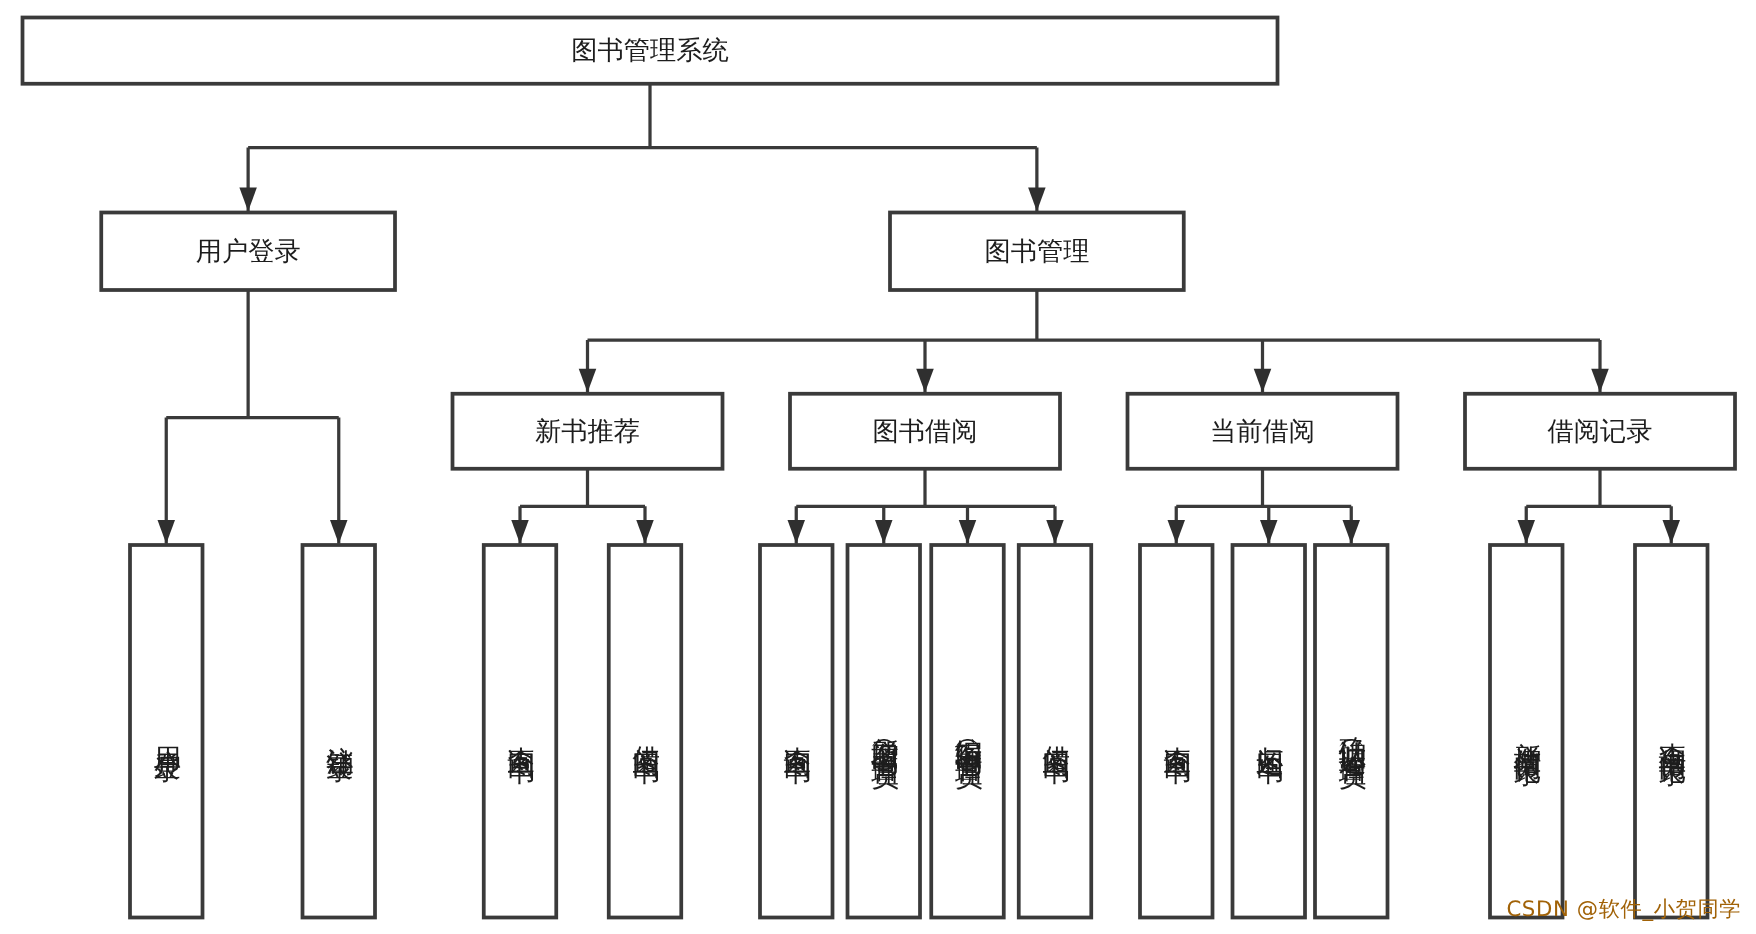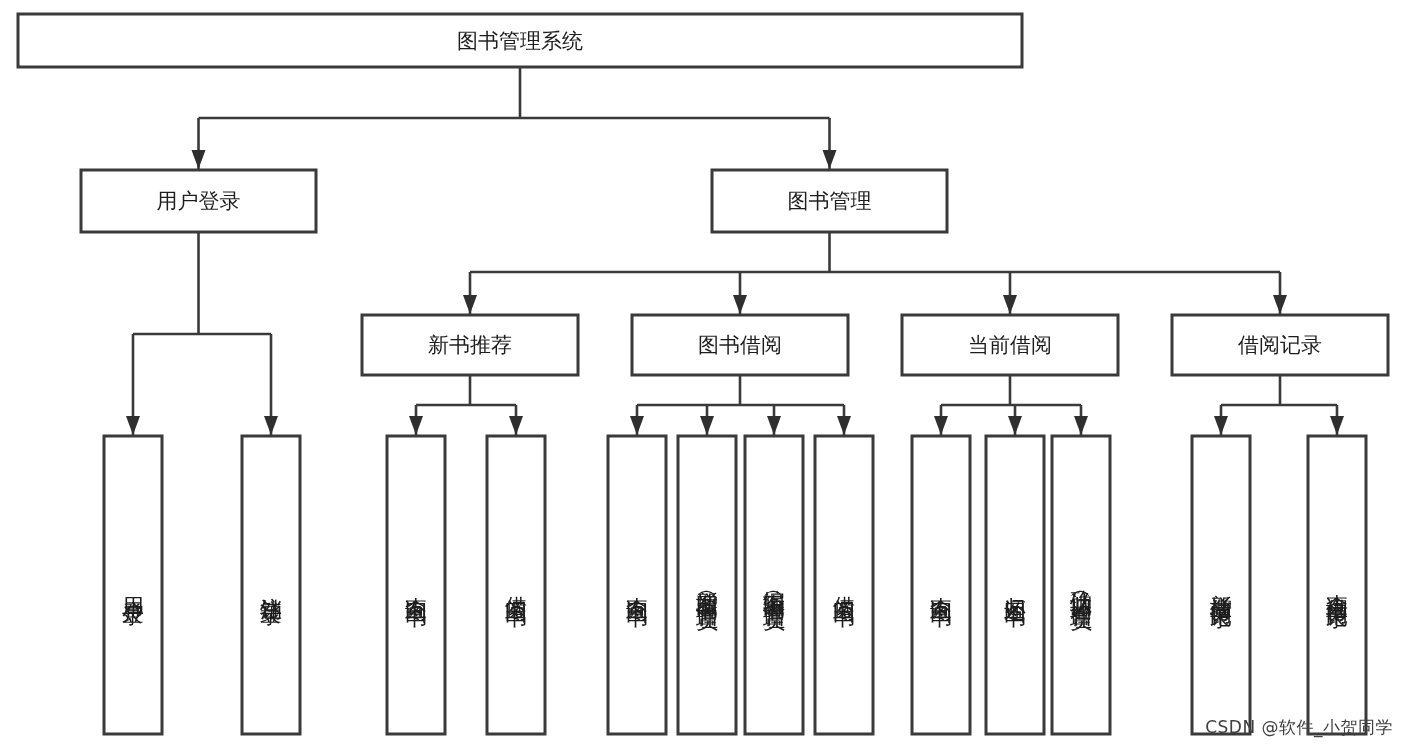--- a/index.html
+++ b/index.html
@@ -72,21 +72,21 @@
     letter-spacing: 3px;
     white-space: nowrap;
     text-align: center;
   }
   .watermark {
     position: absolute;
     right: 12px;
     bottom: 8px;
     font-family: "DejaVu Sans", "Liberation Sans", sans-serif;
     font-size: 17px;
-    color: #404040;
+    color: #a16207;
     letter-spacing: 0.5px;
     user-select: none;
     white-space: nowrap;
   }
 </style>
 </head>
 <body>
 
 <div id="diagram-root">
 

